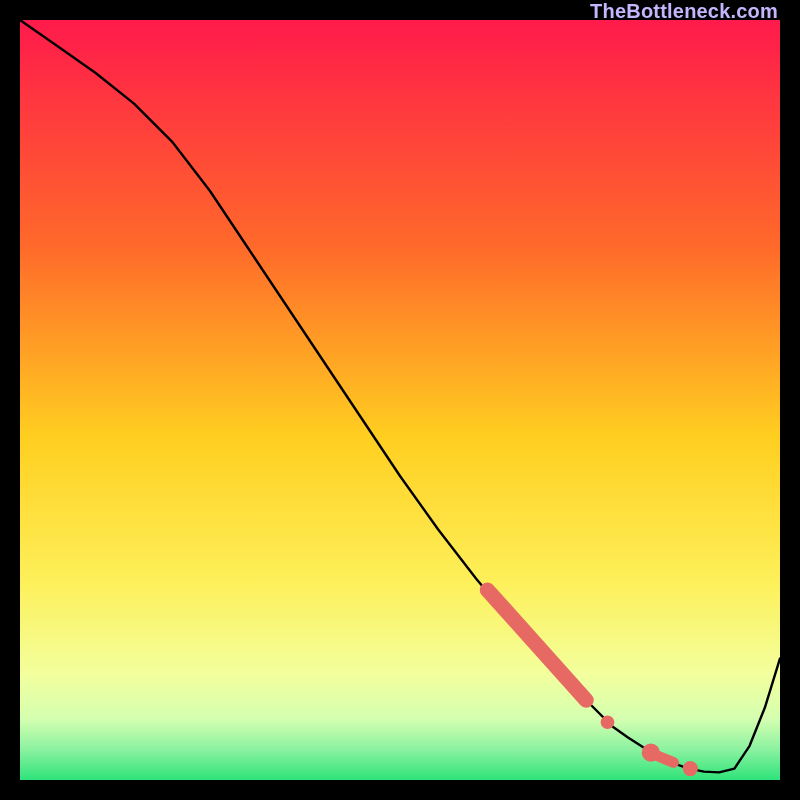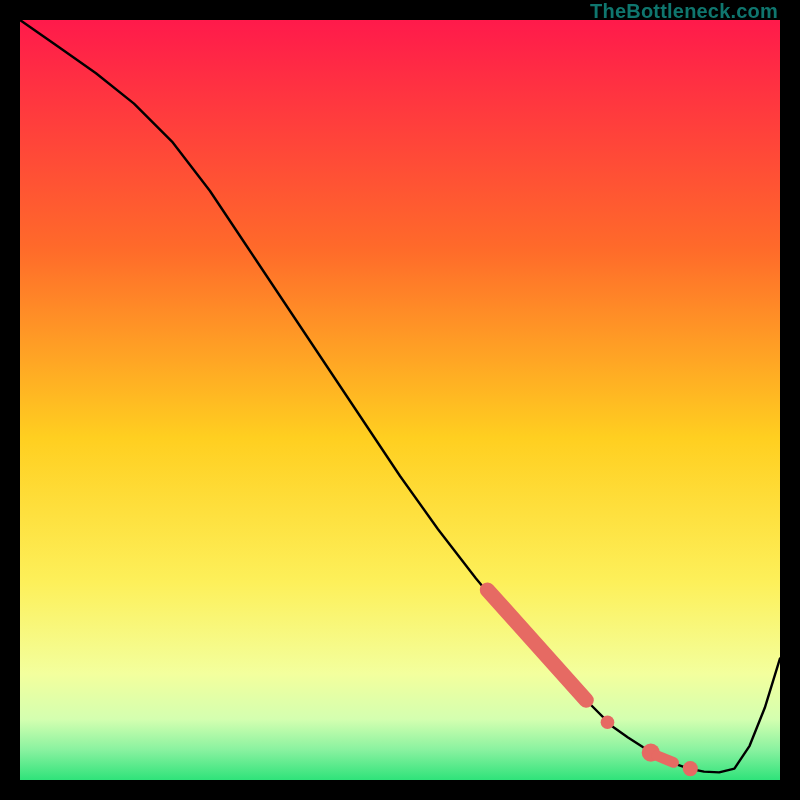--- a/index.html
+++ b/index.html
@@ -18,21 +18,21 @@
     height: 760px;
     background: #000;
   }
   .watermark {
     position: absolute;
     top: 0px;
     right: 22px;
     font-family: Arial, Helvetica, sans-serif;
     font-size: 20px;
     font-weight: 600;
-    color: #0f766e;
+    color: #c4b5fd;
     letter-spacing: 0.2px;
   }
   svg {
     position: absolute;
     left: 20px;
     top: 20px;
   }
 </style>
 </head>
 <body>

